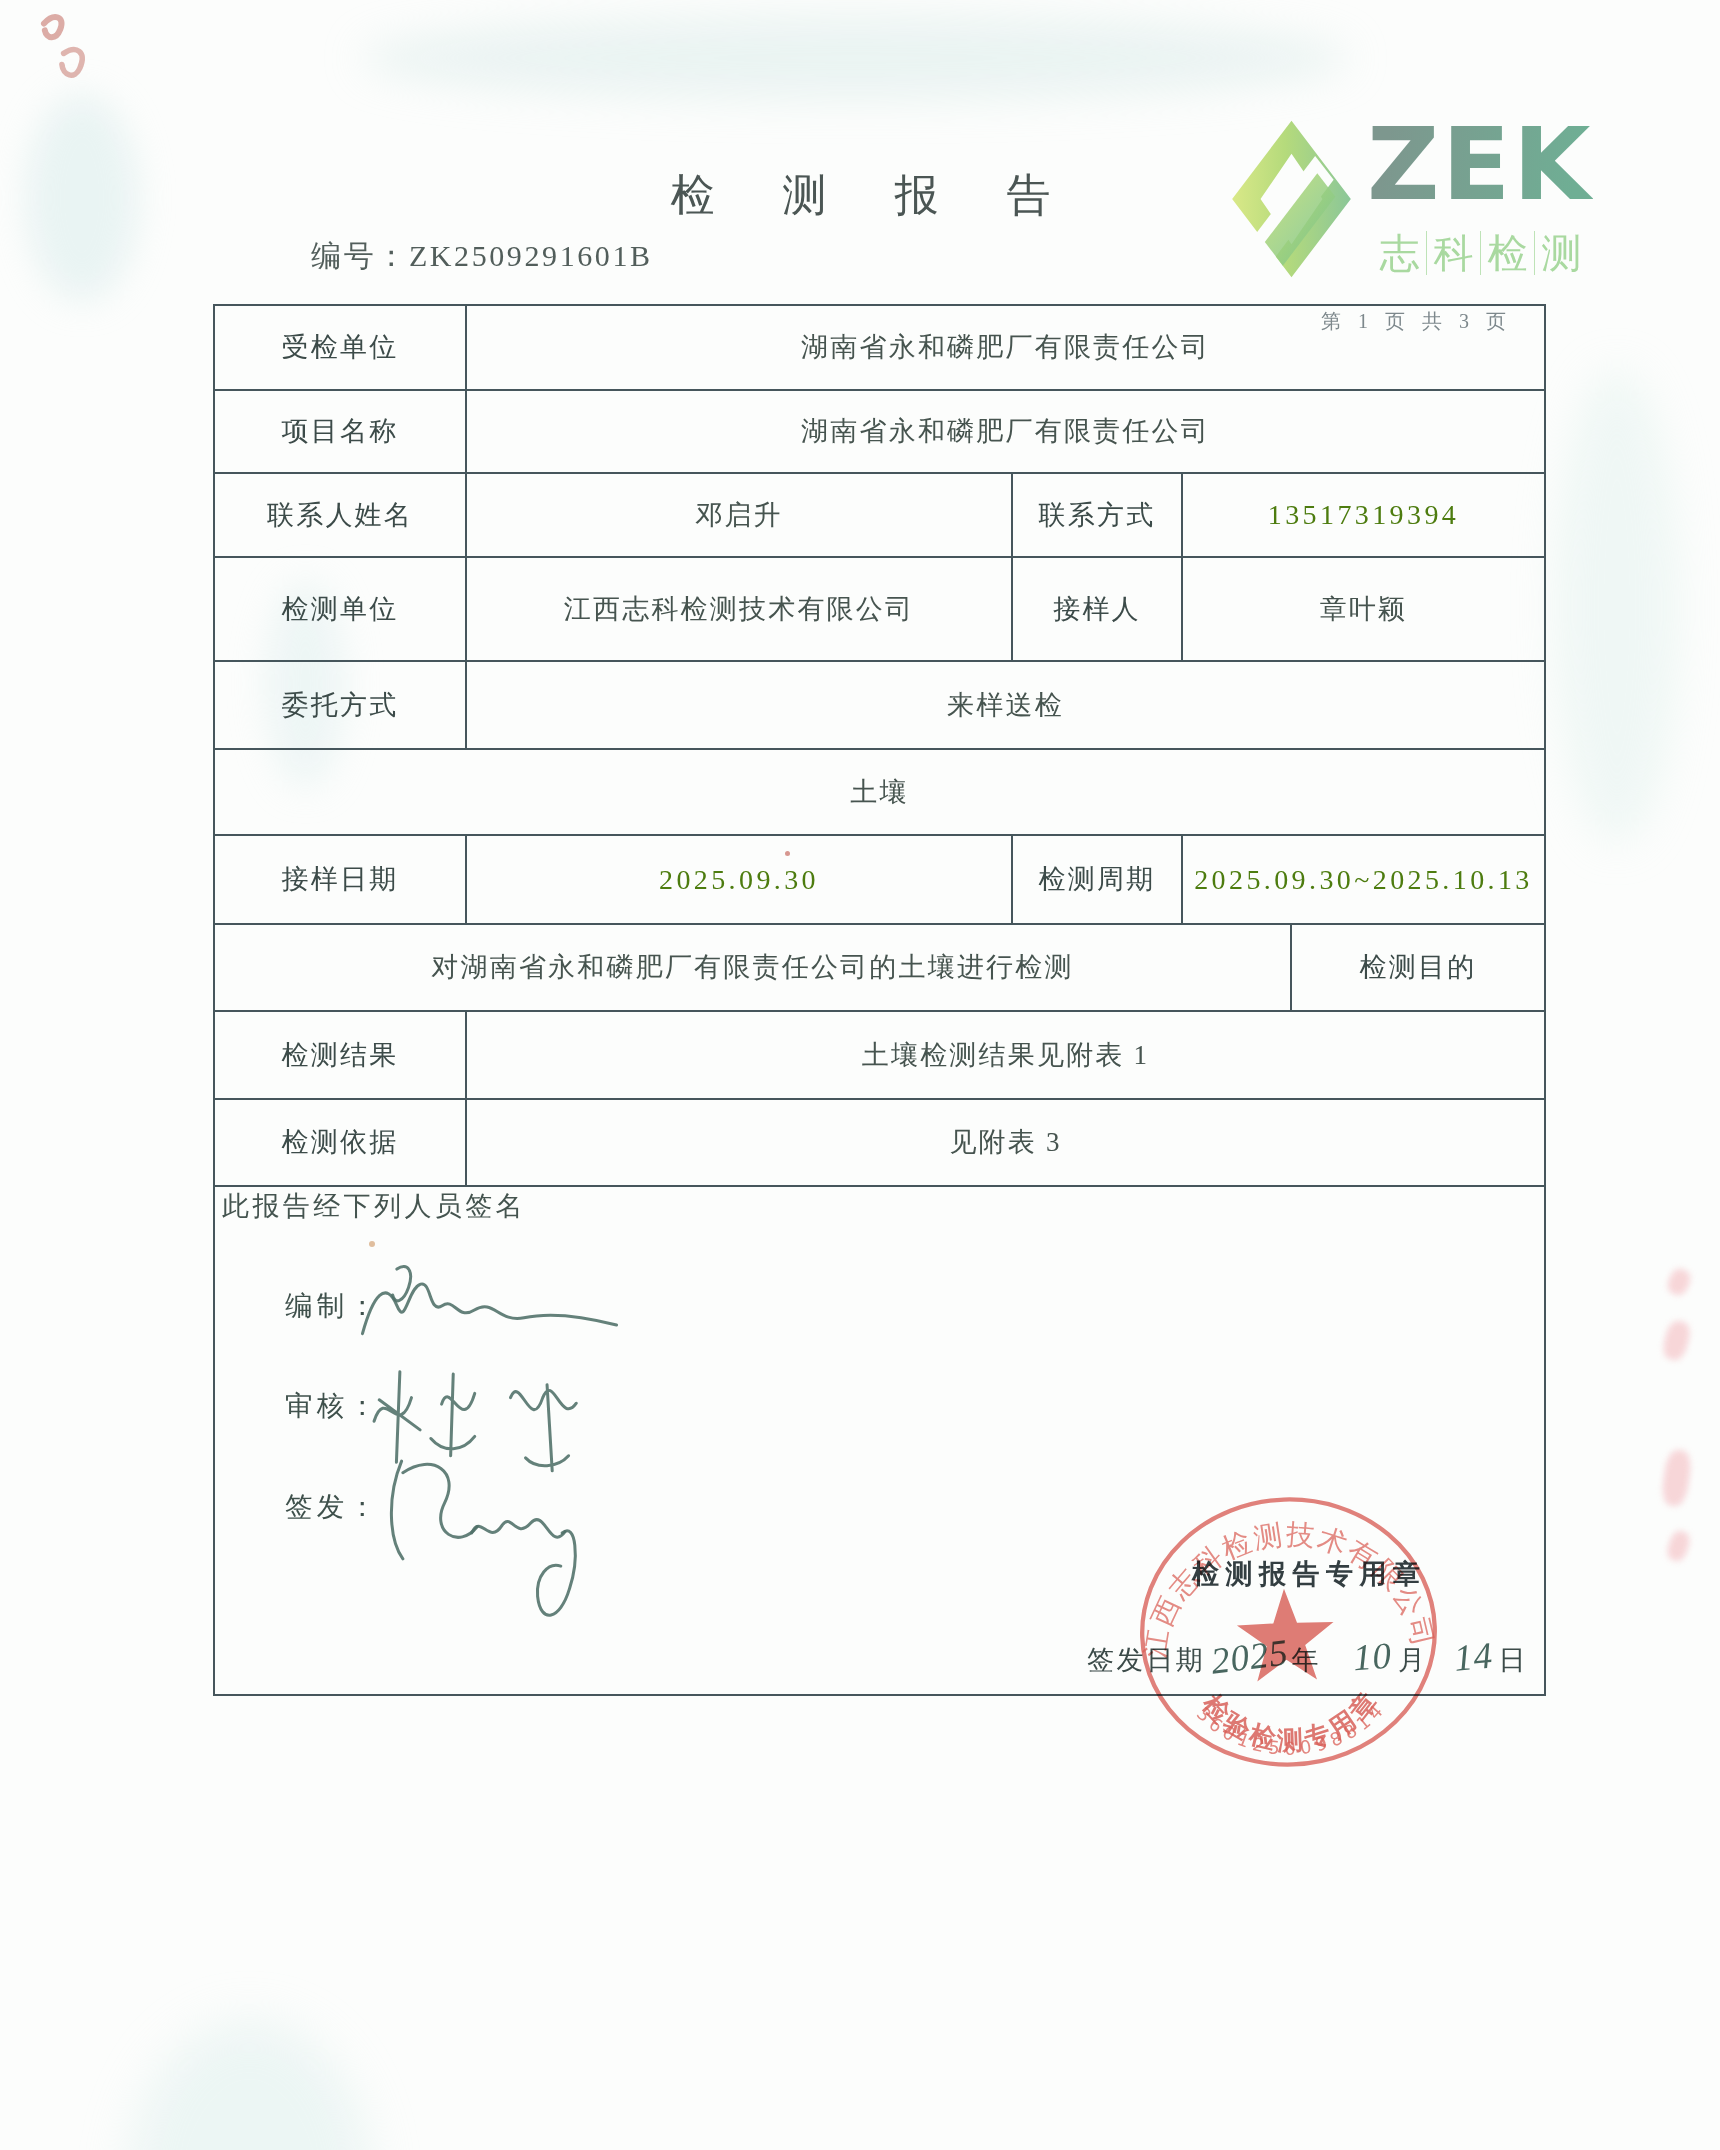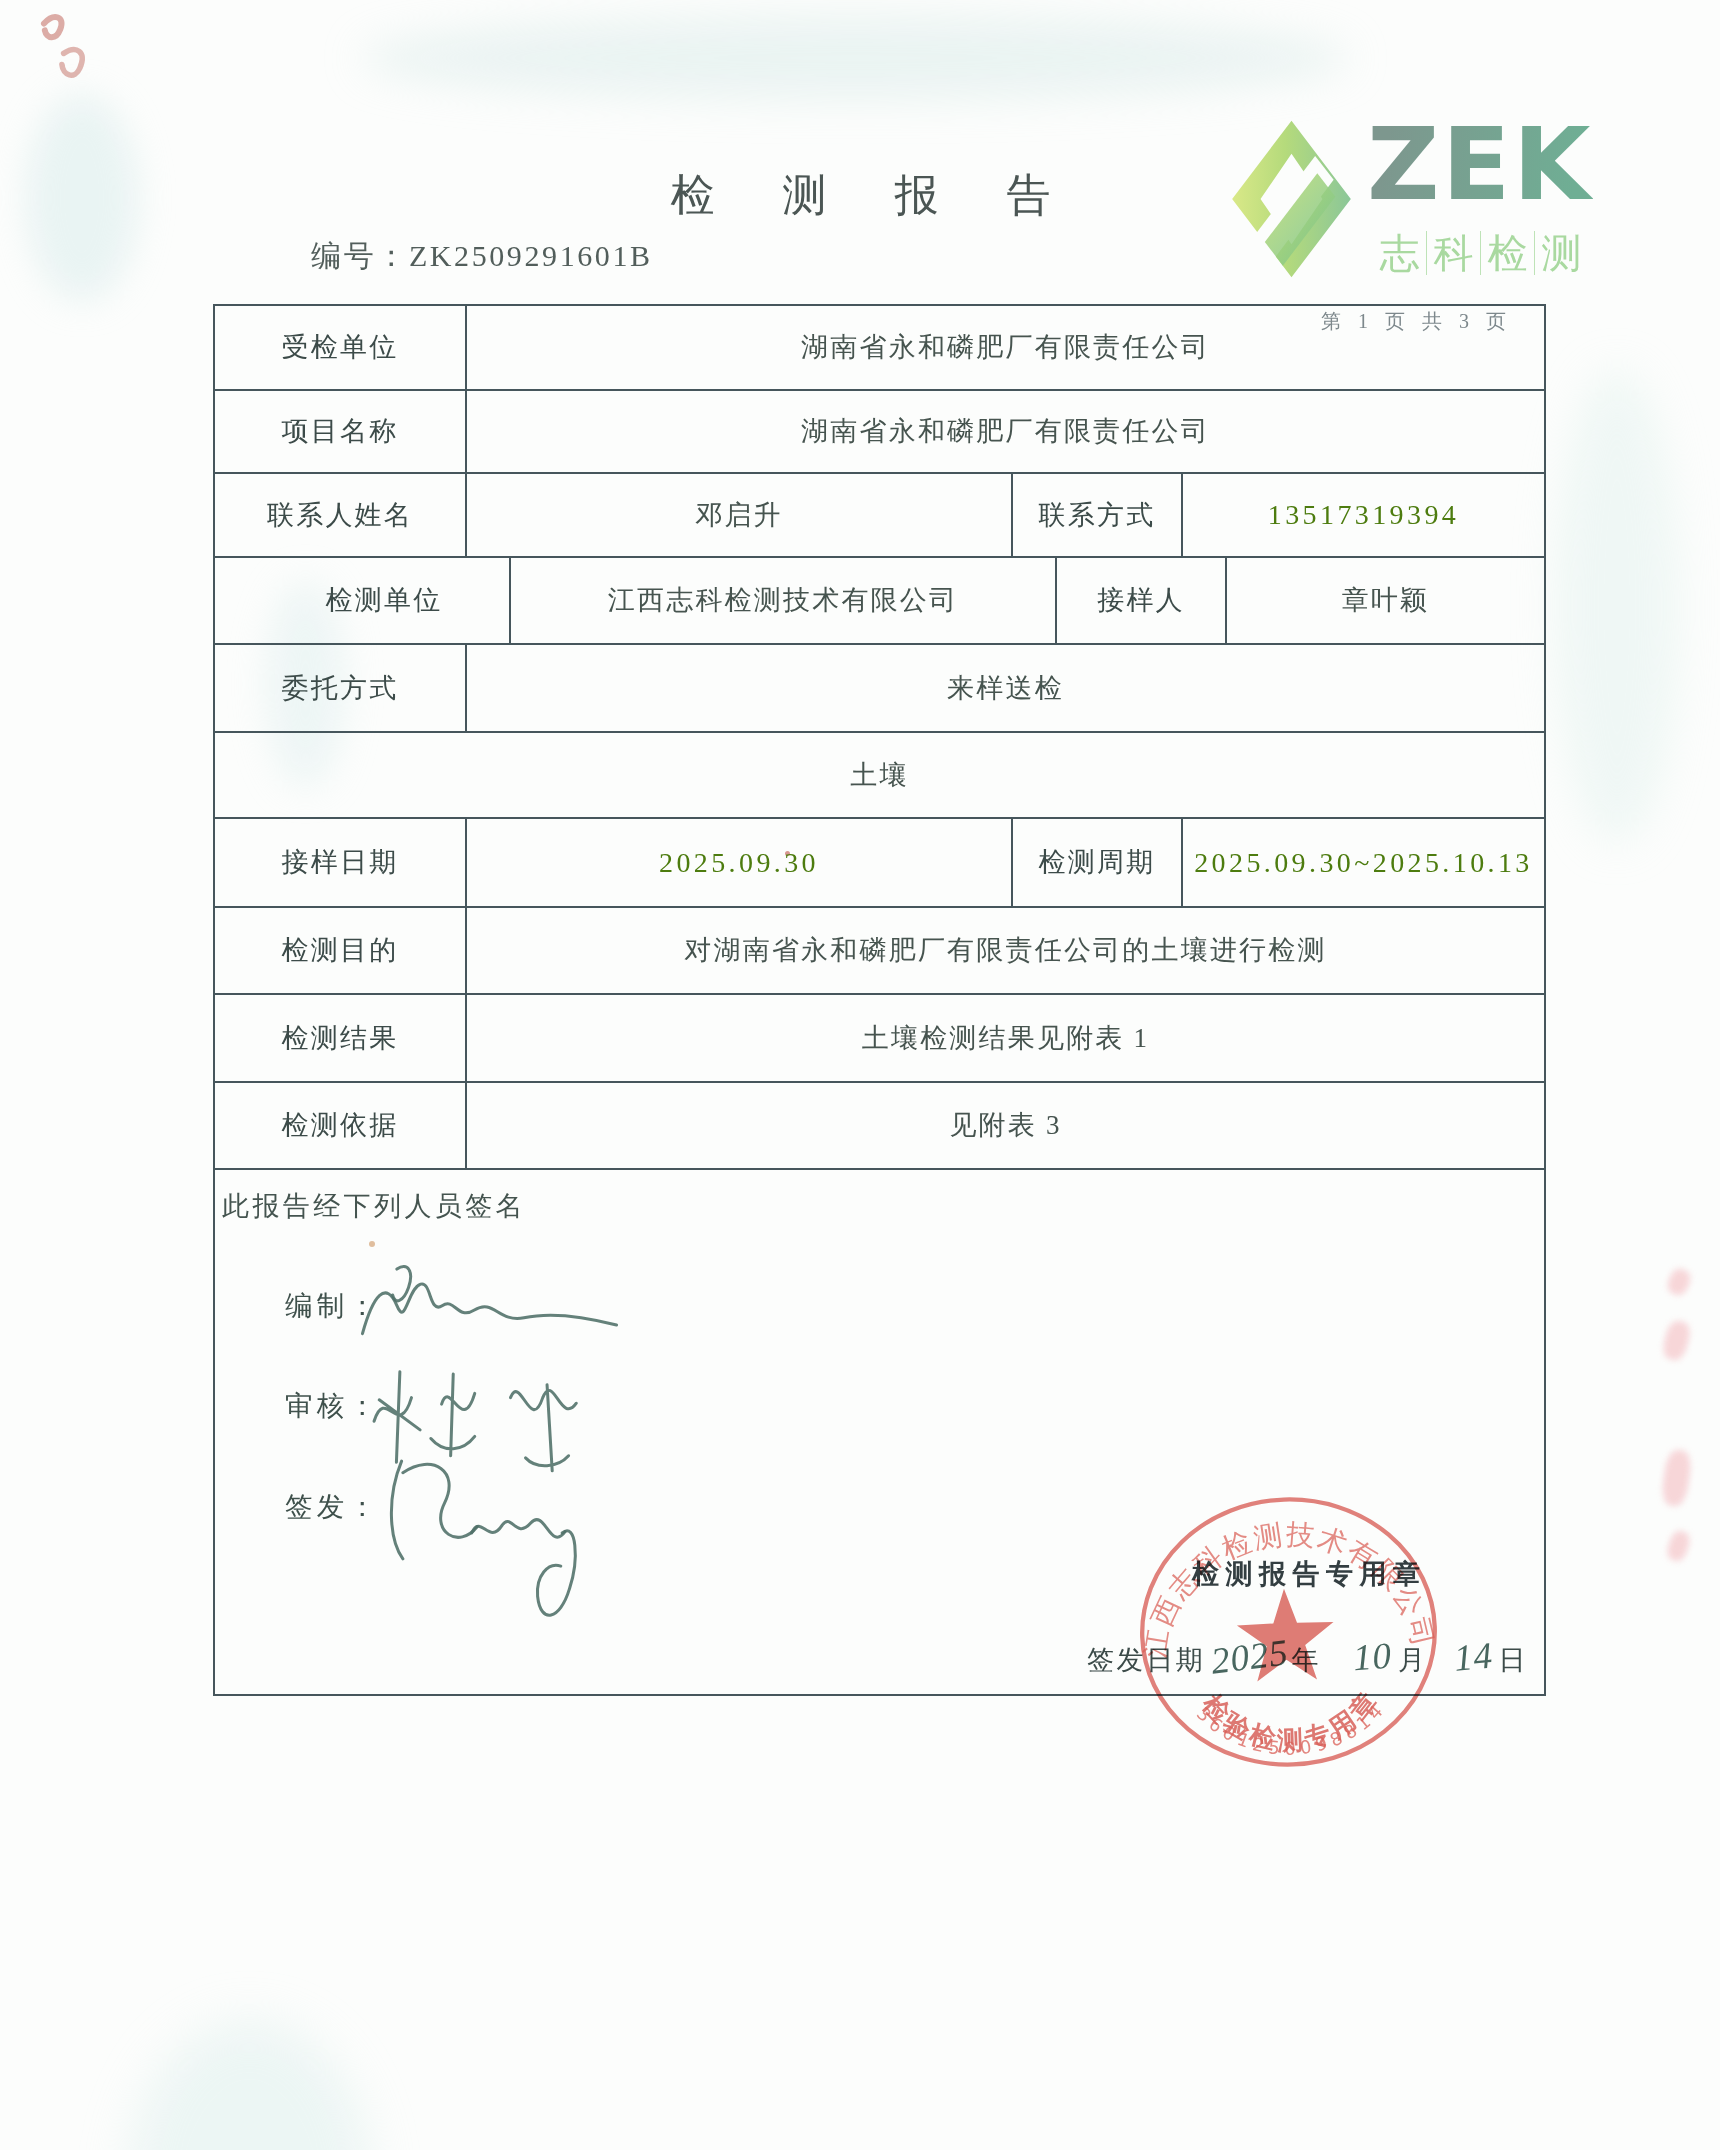--- a/index.html
+++ b/index.html
@@ -109,42 +109,42 @@
     <div class="trow" style="height:83px;">
       <div class="cell lab">项目名称</div>
       <div class="cell val">湖南省永和磷肥厂有限责任公司</div>
     </div>
     <div class="trow" style="height:84px;">
       <div class="cell lab">联系人姓名</div>
       <div class="cell val v1">邓启升</div>
       <div class="cell lab l2">联系方式</div>
       <div class="cell val num">13517319394</div>
     </div>
-    <div class="trow" style="height:87px;padding-left:44px;">
+    <div class="trow" style="height:104px;">
       <div class="cell lab">检测单位</div>
       <div class="cell val v1">江西志科检测技术有限公司</div>
       <div class="cell lab l2">接样人</div>
       <div class="cell val">章叶颖</div>
     </div>
     <div class="trow" style="height:88px;">
       <div class="cell lab">委托方式</div>
       <div class="cell val">来样送检</div>
     </div>
     <div class="trow" style="height:86px;">
       <div class="cell val">土壤</div>
     </div>
     <div class="trow" style="height:89px;">
       <div class="cell lab">接样日期</div>
       <div class="cell val v1 num">2025.09.30</div>
       <div class="cell lab l2">检测周期</div>
       <div class="cell val num">2025.09.30~2025.10.13</div>
     </div>
     <div class="trow" style="height:87px;">
+      <div class="cell val">对湖南省永和磷肥厂有限责任公司的土壤进行检测</div>
       <div class="cell lab">检测目的</div>
-      <div class="cell val">对湖南省永和磷肥厂有限责任公司的土壤进行检测</div>
     </div>
     <div class="trow" style="height:88px;">
       <div class="cell lab">检测结果</div>
       <div class="cell val">土壤检测结果见附表 1</div>
     </div>
     <div class="trow" style="height:87px;">
       <div class="cell lab">检测依据</div>
       <div class="cell val">见附表 3</div>
     </div>
     <div class="trow sig-space"></div>

